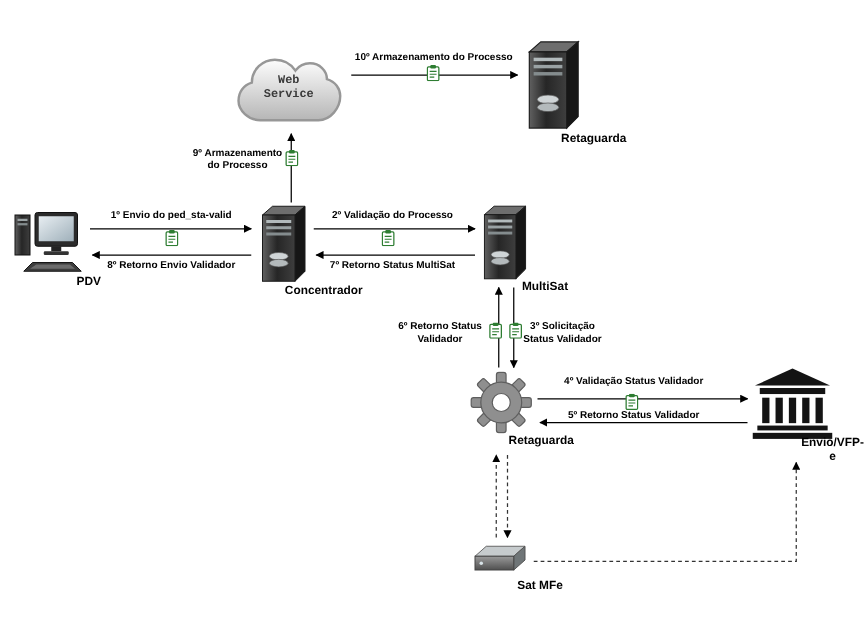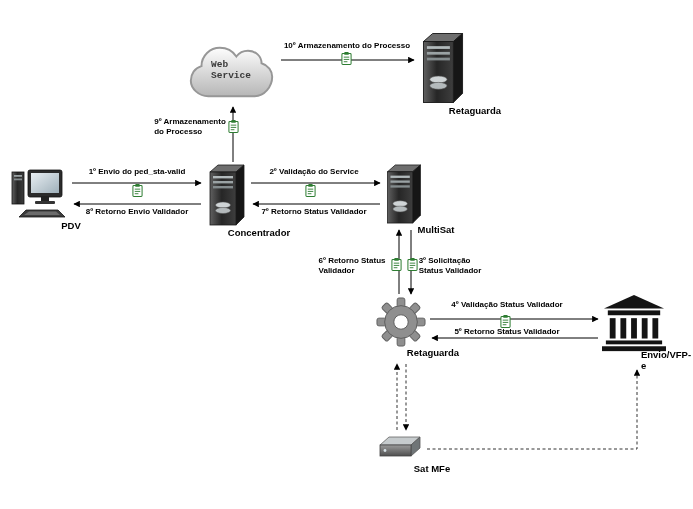--- a/index.html
+++ b/index.html
@@ -3,21 +3,21 @@
 <meta charset="utf-8">
 <style>
   html,body { margin:0; padding:0; background:#fff; }
   .canvas {
     position:relative; width:693px; height:509px; background:#ffffff;
     font-family:"Liberation Sans", sans-serif; overflow:hidden;
   }
   .canvas svg.layer { position:absolute; left:0; top:0; }
   .lbl {
     position:absolute; transform:translate(-50%,-50%);
-    font-weight:bold; color:#000; 
+    font-weight:bold; color:#000; text-align:center;
     white-space:pre-line; line-height:1.2; pointer-events:none;
   }
   .lbl.edge { font-size:8px; }
   .lbl.node { font-size:9.5px;margin-left:32px; }
   .lbl.ws   { font-size:9.5px; color:#3a3a3a;font-family:Liberation Mono, monospace; }
 </style>
 </head>
 <body>
 
 <div class="canvas">
@@ -177,22 +177,22 @@
   <div class="lbl node" style="left:443px;top:111px">Retaguarda</div>
   <div class="lbl node" style="left:39px;top:226px">PDV</div>
   <div class="lbl node" style="left:227px;top:233px">Concentrador</div>
   <div class="lbl node" style="left:404px;top:230px">MultiSat</div>
   <div class="lbl node" style="left:401px;top:353px">Retaguarda</div>
   <div class="lbl node" style="left:634px;top:360px">Envio/VFP-e</div>
   <div class="lbl node" style="left:400px;top:469px">Sat MFe</div>
 
   <div class="lbl edge" style="left:137px;top:172px">1º Envio do ped_sta-valid</div>
   <div class="lbl edge" style="left:137px;top:212px">8º Retorno Envio Validador</div>
-  <div class="lbl edge" style="left:314px;top:172px">2º Validação do Service</div>
-  <div class="lbl edge" style="left:314px;top:212px">7º Retorno Status Validador</div>
+  <div class="lbl edge" style="left:314px;top:172px">2º Validação do Processo</div>
+  <div class="lbl edge" style="left:314px;top:212px">7º Retorno Status MultiSat</div>
   <div class="lbl edge" style="left:190px;top:127px">9º Armazenamento
 do Processo</div>
   <div class="lbl edge" style="left:347px;top:46px">10º Armazenamento do Processo</div>
   <div class="lbl edge" style="left:352px;top:266px">6º Retorno Status
 Validador</div>
   <div class="lbl edge" style="left:450px;top:266px">3º Solicitação
 Status Validador</div>
   <div class="lbl edge" style="left:507px;top:305px">4º Validação Status Validador</div>
   <div class="lbl edge" style="left:507px;top:332px">5º Retorno Status Validador</div>
 

